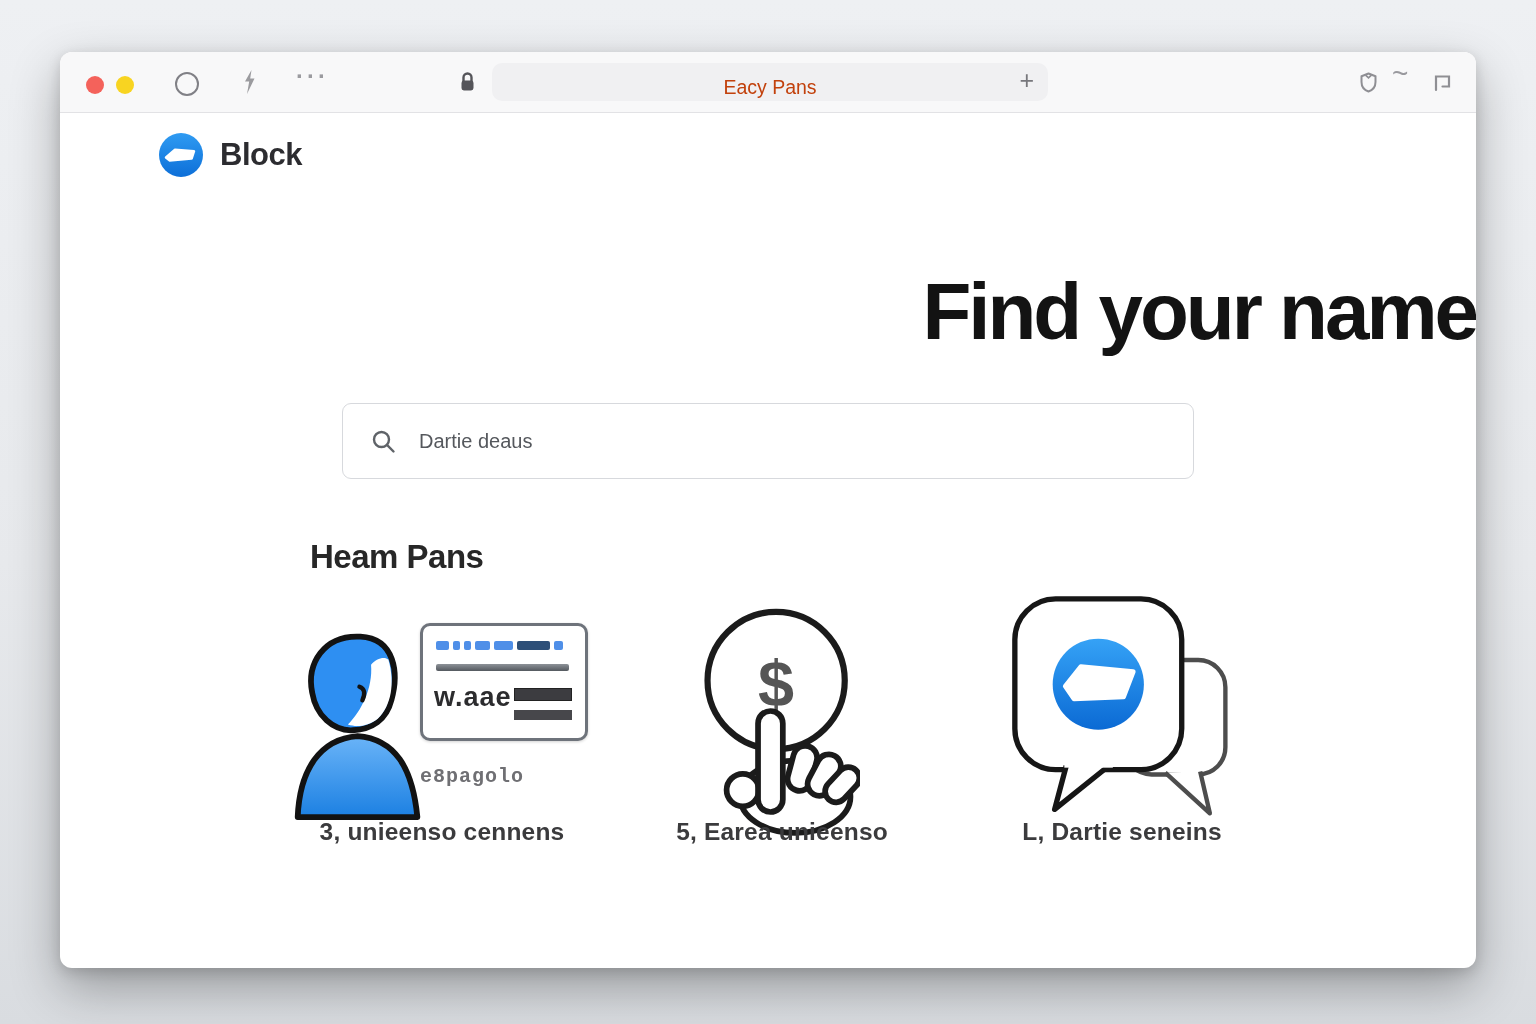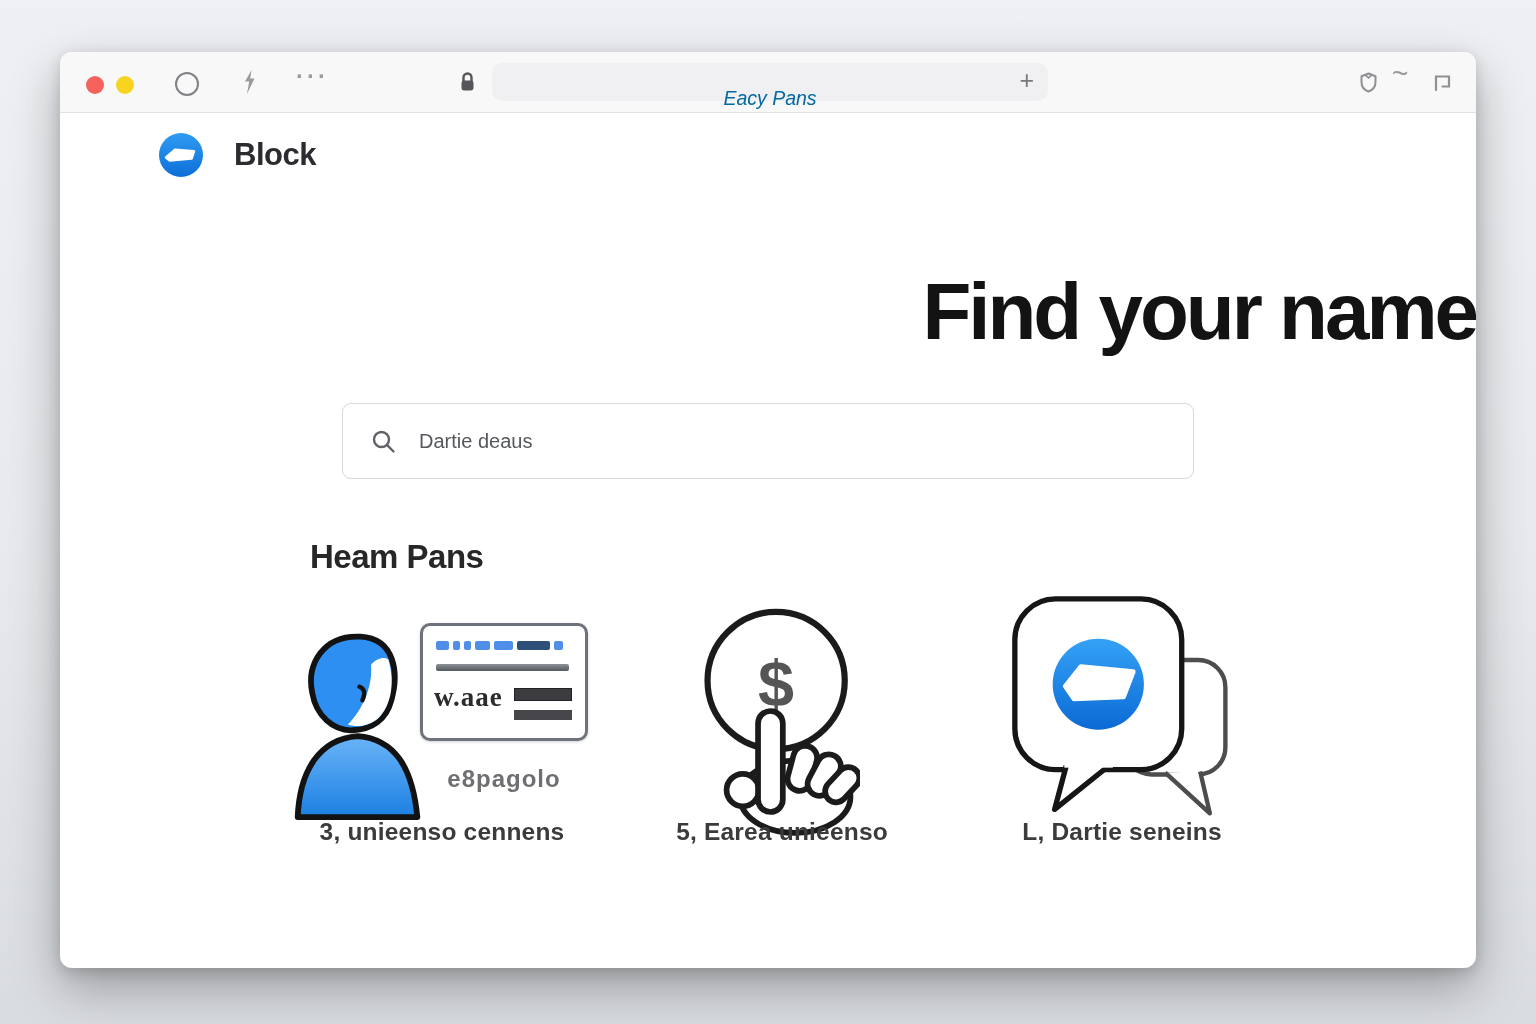--- a/index.html
+++ b/index.html
@@ -26,31 +26,31 @@
   .tool-icon{position:absolute;color:#8f8f94;}
   .circle-icon{left:115px;top:20px;width:20px;height:20px;border:2.5px solid #808086;border-radius:50%;}
   .bolt-icon{left:182px;top:17px;}
   .more-icon{left:236px;top:10px;font-size:24px;letter-spacing:3px;color:#9b9b9f;font-weight:700;}
   .lock-icon{left:399px;top:19px;}
   .addressbar{
     position:absolute;left:432px;top:11px;width:556px;height:38px;
     background:#f0f0f2;border-radius:10px;
   }
   .addressbar .title{
-    position:absolute;left:0;right:0;top:16px;height:38px;line-height:38px;
-    text-align:center;font-size:19.5px;color:#0369a1;font-style:italic;
+    position:absolute;left:0;right:0;top:5px;height:38px;line-height:38px;
+    text-align:center;font-size:19.5px;color:#c2410c;
   }
   .addressbar .plus{
     position:absolute;right:14px;top:3px;font-size:25px;color:#77777c;font-weight:300;
   }
   .shield-icon{left:1297px;top:19px;}
   .wave-icon{left:1332px;top:6px;font-size:28px;color:#99999e;}
   .tab-icon{left:1372px;top:20px;}
   
-  .brand{position:absolute;left:98px;top:80px;display:flex;align-items:center;gap:30px;}
+  .brand{position:absolute;left:98px;top:80px;display:flex;align-items:center;gap:16px;}
   .brand-name{font-size:31px;font-weight:600;color:#2c2c30;letter-spacing:-0.5px;}
   .h1{
     position:absolute;left:0;right:0;top:214px;text-align:right;
     font-size:80px;font-weight:600;color:#131313;letter-spacing:-3px;
   }
   .searchbox{
     position:absolute;left:282px;top:351px;width:852px;height:76px;
     background:#fff;border:1.5px solid #d7d9dd;border-radius:9px;box-sizing:border-box;
   }
   .searchbox svg{position:absolute;left:28px;top:25px;}
@@ -77,26 +77,26 @@
     background:#fff;border:3px solid #6e737b;border-radius:10px;
     box-shadow:0 1px 3px rgba(0,0,0,.18);box-sizing:border-box;
   }
   .card-blue-row{position:absolute;left:13px;right:13px;top:14px;height:11px;display:flex;gap:4px;align-items:center;filter:blur(.6px);}
   .card-blue-row span{height:9px;border-radius:2px;background:#4f8fe8;display:block;}
   .cb1{width:13px;} .cb2{width:7px;} .cb3{width:7px;} .cb4{width:15px;}
   .cb5{width:19px;} .cb6{width:33px;background:#2d4f78 !important;} .cb7{width:9px;}
   .card-line{position:absolute;left:13px;right:16px;top:38px;height:7px;border-radius:2px;
     background:linear-gradient(180deg,#8d9298,#54595f);}
   .card-bold{position:absolute;left:11px;top:56px;font-size:27px;font-weight:800;color:#2c2c2e;
-    letter-spacing:1px;filter:blur(.5px);font-family:Liberation Serif, serif;}
+    letter-spacing:1px;filter:blur(.5px);}
   .card-bar1{position:absolute;right:13px;top:62px;width:56px;height:11px;background:#3c3c40;border:1px solid #222;}
   .card-bar2{position:absolute;right:13px;top:84px;width:58px;height:10px;background:#47474b;}
   .card-label{
-    position:absolute;left:360px;top:713px;width:168px;text-align:center;
-    font-size:24px;font-weight:700;color:#6f6f73;filter:blur(.4px);letter-spacing:1px;
+    position:absolute;left:360px;top:713px;width:168px;
+    font-size:20px;font-weight:700;color:#6f6f73;filter:blur(.4px);letter-spacing:1px;font-family:Liberation Mono, monospace;
   }
 </style>
 </head>
 <body>
 
 <div class="window">
 
   <div class="chrome">
     <div class="dot red"></div>
     <div class="dot yellow"></div>

